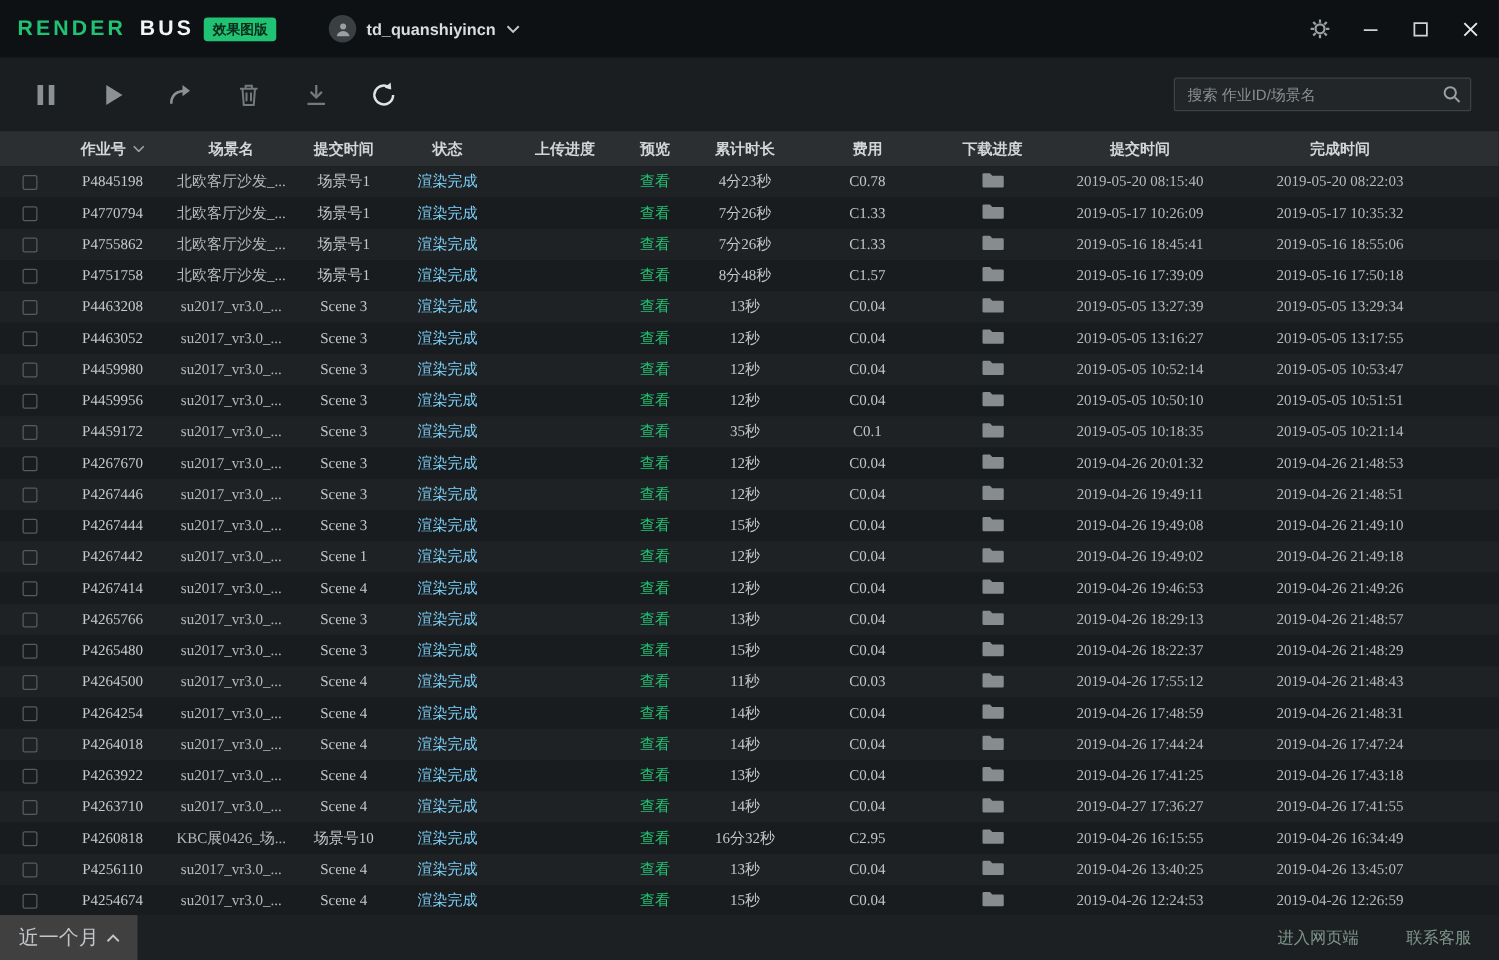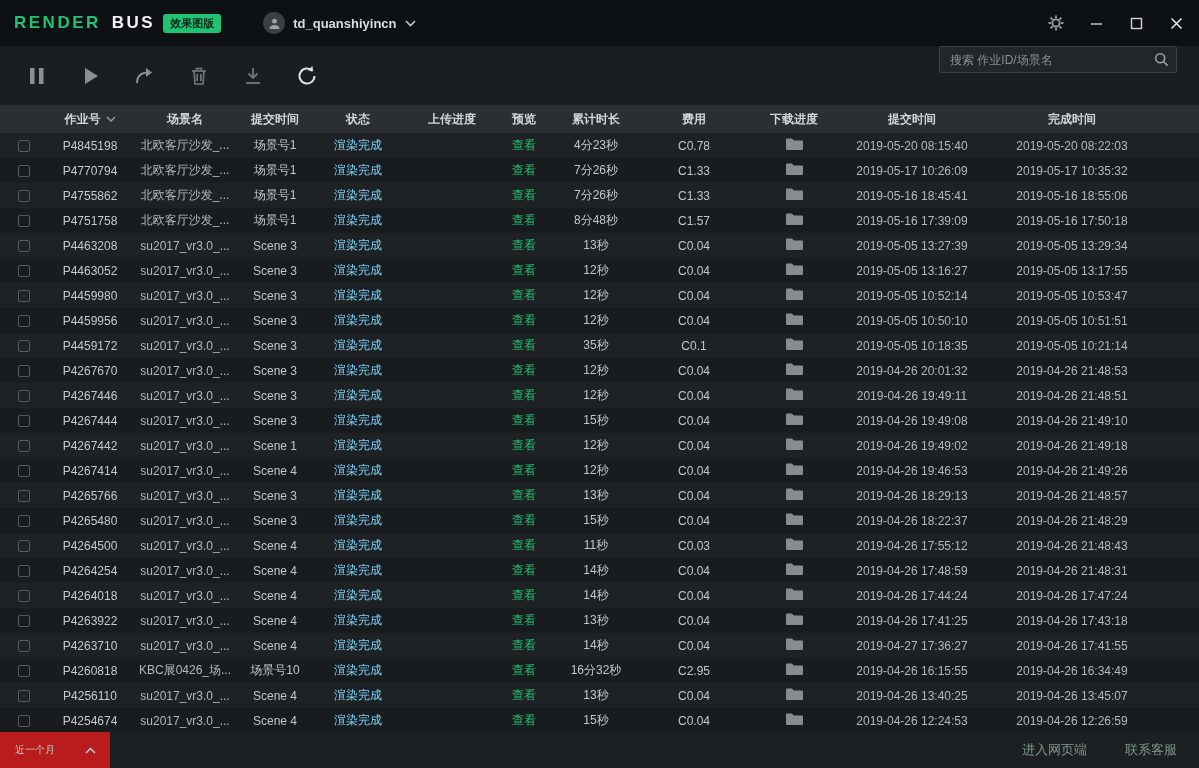--- a/index.html
+++ b/index.html
@@ -15,54 +15,54 @@
     padding:2px 7px; border-radius:3px; font-weight:bold; }
   .userwrap { display:flex; align-items:center; margin-left:42px; gap:8px; cursor:pointer;font-weight:bold; }
   .avatar { width:22px; height:22px; border-radius:50%; background:#3a3f42; display:flex;
     align-items:center; justify-content:center; }
   .username { font-size:13px; color:#dadde0; }
   .title-spacer { flex:1; }
   .winbtns { display:flex; align-items:center; gap:22px; }
   .winbtn { width:18px; height:18px; display:flex; align-items:center; justify-content:center; cursor:pointer; }
 
   
-  .toolbar { height:59px; display:flex; padding:0 22px 0 25px; }
+  .toolbar { height:59px; display:flex; align-items:center; padding:0 22px 0 25px; }
   .toolicons { display:flex; align-items:center; gap:30px; }
   .toolbtn { width:24px; height:24px; display:flex; align-items:center; justify-content:center; cursor:pointer; }
   .toolbar-spacer { flex:1; }
   .searchbox { position:relative; width:238px; }
   .searchbox input { width:100%; height:27px; background:#222628; border:1px solid #3c4144;
     border-radius:2px; color:#c3c7c9; font-size:12px; padding:0 30px 0 10px; outline:none;
     font-family:"Liberation Sans", sans-serif; }
   .searchbox input::placeholder { color:#8a8f92; }
   .search-ic { position:absolute; right:8px; top:6px; }
 
   
   .thead, .tr { display:grid;
     grid-template-columns:48px 84px 106px 74px 92px 96px 48px 96px 100px 100px 136px 1fr;
-    align-items:center; padding-right:35px; }
+    align-items:center; padding-right:35px;font-family:Liberation Serif, serif; }
   .thead { height:28px; background:#2b2f32; font-size:12px; font-weight:bold; color:#d2d6d8; }
   .th { text-align:center; display:flex; align-items:center; justify-content:center; gap:5px; }
   .tbody { height:599px; overflow:hidden; }
   .tr { height:25px; font-size:12px; }
   .tr:nth-child(odd)  { background:#1f2224; }
   .tr:nth-child(even) { background:#191c1e; }
   .td { text-align:center; white-space:nowrap; overflow:hidden; }
   .td.scene, .td.time { color:#b5b9bc; }
   .td.job { color:#c6cacc; }
   .td.status { color:#7dd3fc; }
   .checkbox { display:inline-block; width:12px; height:12px; border:1px solid #565b5e;
     border-radius:2px; background:transparent; cursor:pointer; vertical-align:middle; }
   .view-link { color:var(--accent,#1fc373); cursor:pointer; text-decoration:none; }
   .folder { display:inline-flex; cursor:pointer; }
 
   
   .footer { height:36px; background:#1d2022; display:flex; align-items:center; }
-  .range-btn { height:100%; width:110px; background:#b91c1c; display:flex; align-items:center;
-    justify-content:space-between; padding:0 14px 0 15px; font-size:10px; color:#c3c7c9; cursor:pointer; }
+  .range-btn { height:100%; width:110px; background:#404040; display:flex; align-items:center;
+    justify-content:space-between; padding:0 14px 0 15px; font-size:16px; color:#c3c7c9; cursor:pointer; }
   .footer-spacer { flex:1; }
   .footer-links { display:flex; gap:38px; padding-right:22px; font-size:13px; }
   .footer-links a { color:var(--muted-green,#7f968a); text-decoration:none; cursor:pointer; }
 </style>
 </head>
 <body>
 
 <div class="titlebar">
   <div class="logo">
     <span class="lg1">RENDER</span><span class="lg2">BUS</span>

